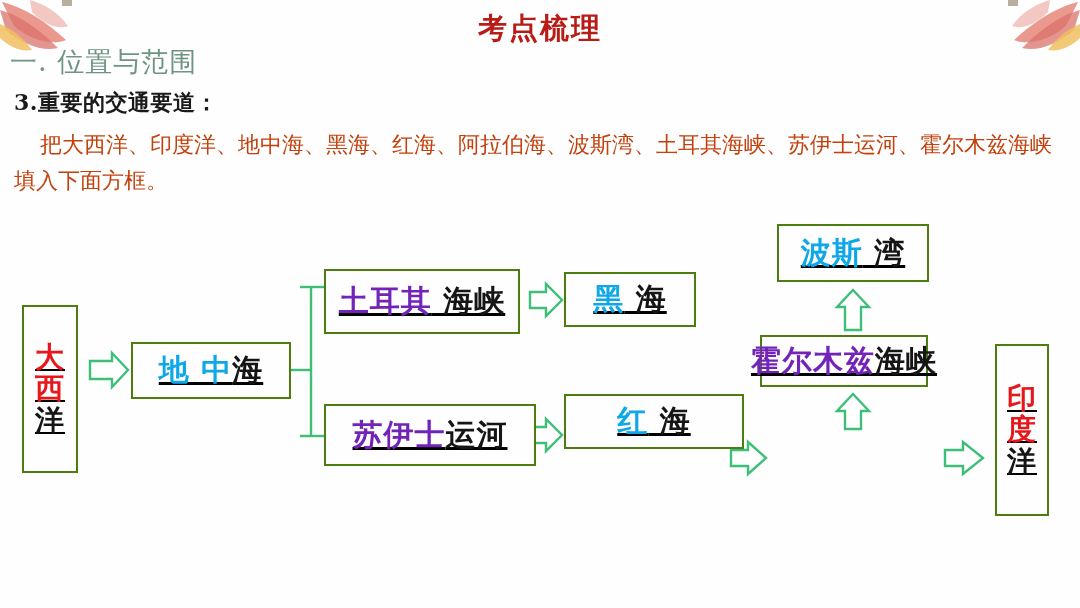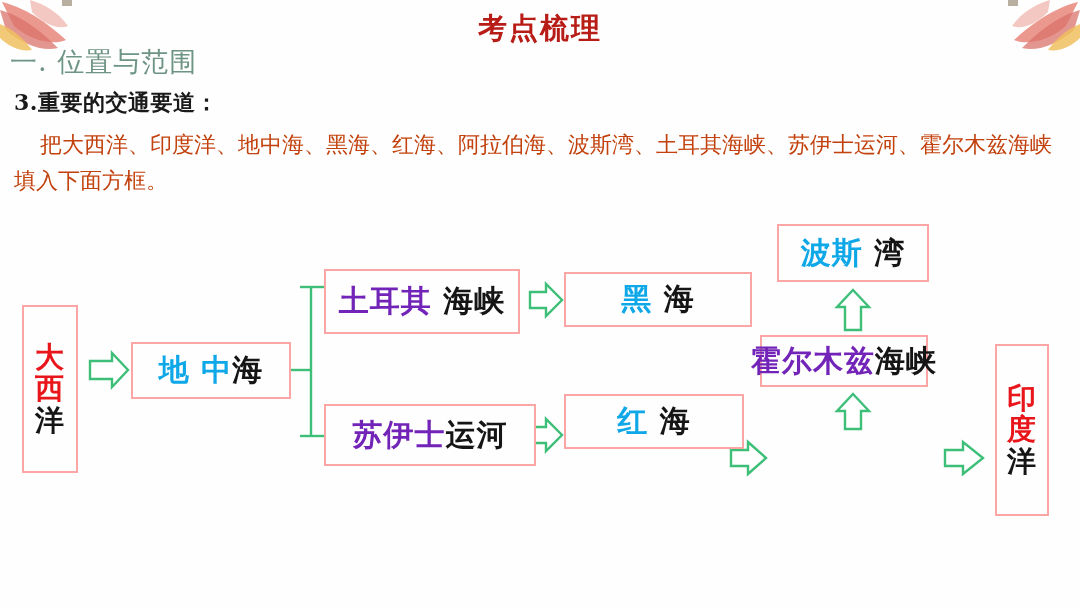--- a/index.html
+++ b/index.html
@@ -82,27 +82,28 @@
   
   .diagram {
     position: absolute;
     left: 0;
     top: 0;
     width: 1080px;
     height: 608px;
   }
   .node {
     position: absolute;
-    border: 2px solid #fca5a5;
+    border: 2px solid #4d7c0f;
     background: #fefefe;
     box-sizing: border-box;
     display: flex;
     align-items: center;
     justify-content: center;
     white-space: nowrap;
+    text-decoration: underline;
   }
   .node .lbl {
     font-size: 30px;
     font-weight: bold;
     letter-spacing: 1px;
     font-family: "DejaVu Sans", "Liberation Sans", sans-serif;
   }
   .node .lbl .hi-red     { color: #E8161A; }
   .node .lbl .hi-cyan    { color: #0EA7E8; }
   .node .lbl .hi-purple  { color: #7324B8; }
@@ -119,21 +120,21 @@
     flex-direction: column;
     align-items: center;
     line-height: 1.08;
   }
   .node.vertical .lbl span { display: block; }
 
   
   #node-atlantic    { left: 22px;  top: 305px; width: 56px;  height: 168px; }
   #node-med         { left: 131px; top: 342px; width: 160px; height: 57px;  }
   #node-turkish     { left: 324px; top: 269px; width: 196px; height: 65px;  }
-  #node-black       { left: 564px; top: 272px; width: 188px; height: 55px; align-items: center;  }
+  #node-black       { left: 564px; top: 272px; width: 132px; height: 55px; align-items: center;  }
   #node-suez        { left: 324px; top: 404px; width: 212px; height: 62px;  }
   #node-red         { left: 564px; top: 394px; width: 180px; height: 55px;  }
   #node-persian     { left: 777px; top: 224px; width: 152px; height: 58px;  }
   #node-hormuz      { left: 760px; top: 335px; width: 168px; height: 52px;  }
   #node-arabian     { left: 776px; top: 432px; width: 156px; height: 52px;  }
   #node-indian      { left: 995px; top: 344px; width: 54px;  height: 172px; }
 
   #node-atlantic .lbl, #node-indian .lbl { font-size: 29px; }
   #node-med .lbl        { font-size: 30px; }
   #node-turkish .lbl    { font-size: 30px; }

